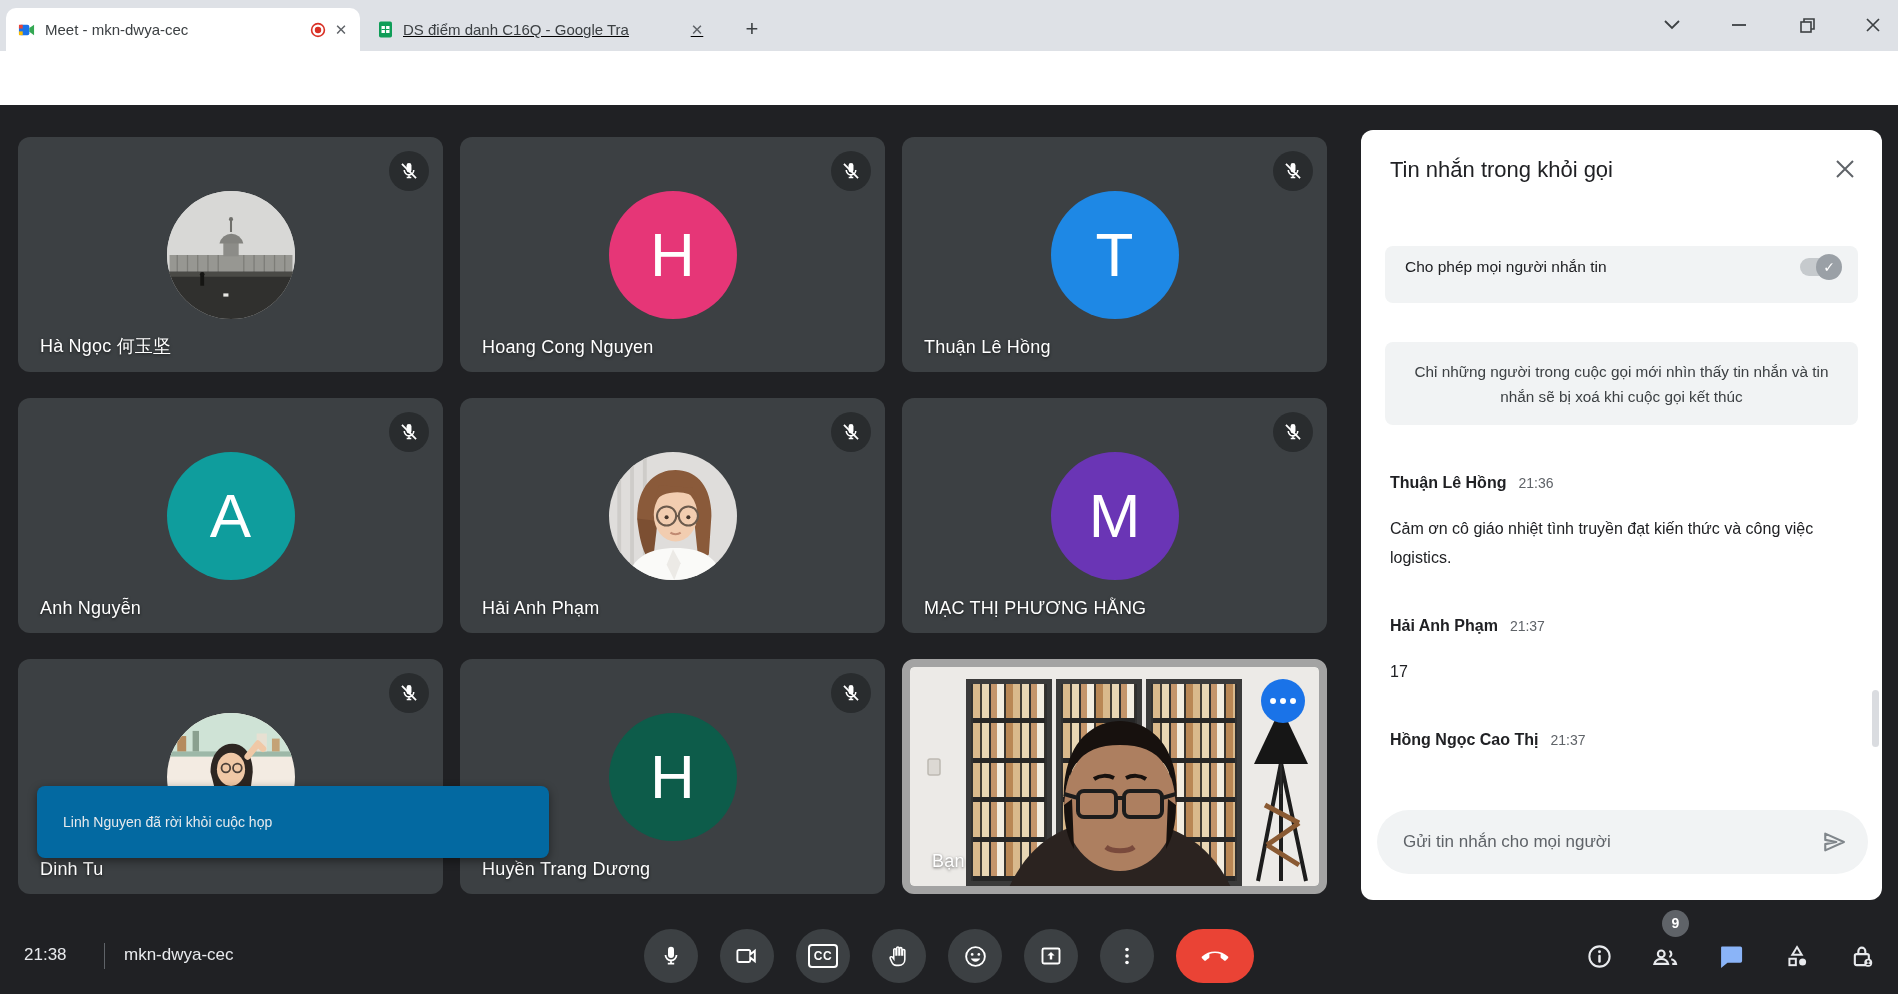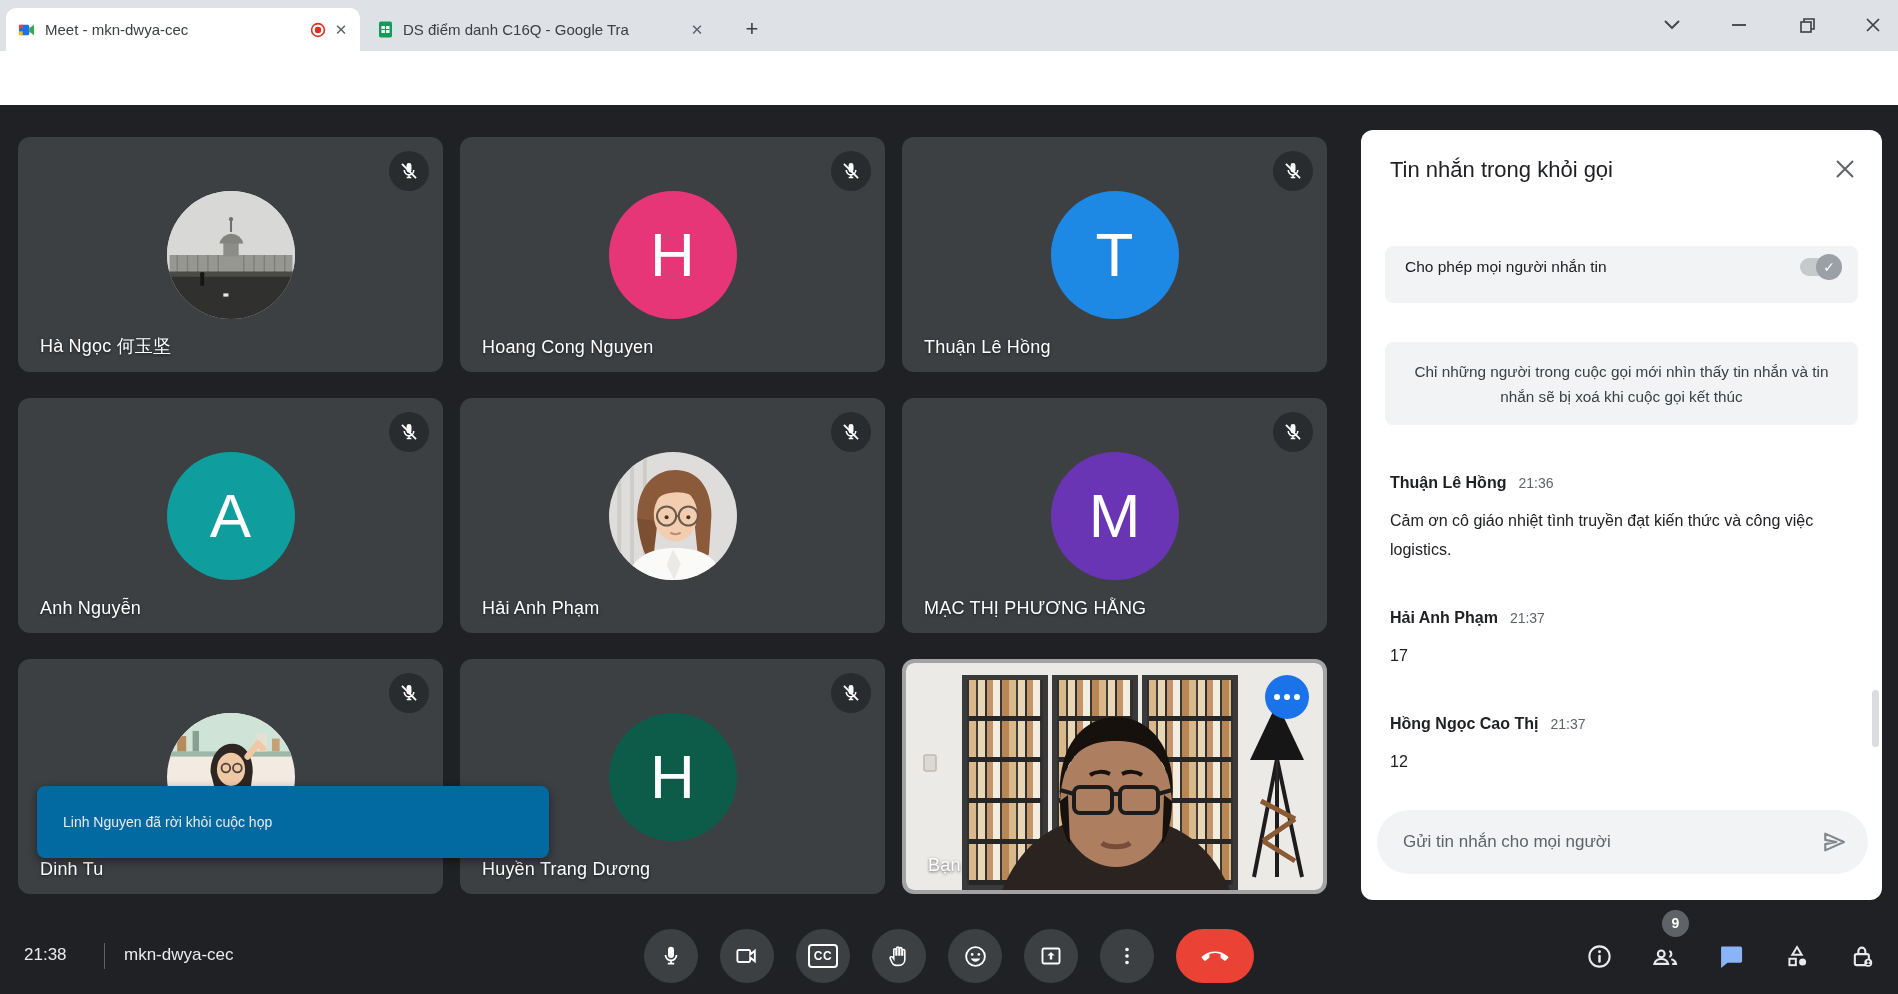--- a/index.html
+++ b/index.html
@@ -3,41 +3,41 @@
 <meta charset="utf-8">
 <style>
   * { margin:0; padding:0; box-sizing:border-box; }
   html,body { width:1898px; height:994px; overflow:hidden; background:#202124;
     font-family:"Liberation Sans","DejaVu Sans",sans-serif; }
 
   
   .tabbar { position:absolute; left:0; top:0; width:1898px; height:51px; background:#dee1e6; }
   .tab { position:absolute; top:8px; height:43px; display:flex; align-items:center; padding:0 10px 0 12px; }
   .tab.active { left:6px; width:354px; background:#fff; border-radius:10px 10px 0 0; }
-  .tab.inactive { left:366px; width:350px; }
+  .tab.inactive { left:366px; width:350px;text-decoration:underline; }
   .tab .title { flex:1; font-size:15px; color:#3c4043; white-space:nowrap; overflow:hidden; text-overflow:ellipsis; margin-left:10px; }
   .tab-close { width:18px; height:18px; display:flex; align-items:center; justify-content:center; color:#5f6368; font-size:15px; margin-left:6px; }
   .newtab { position:absolute; left:738px; top:16px; width:28px; height:28px; color:#3c4043; font-size:22px; line-height:26px; text-align:center; }
   .winctl { position:absolute; top:8px; width:34px; height:34px; display:flex; align-items:center; justify-content:center; color:#3c4043; }
   .toolbar { position:absolute; left:0; top:51px; width:1898px; height:54px; background:#fff; }
   .navbtn { position:absolute; top:64px; width:28px; height:28px; display:flex; align-items:center; justify-content:center; }
   .omnibox { position:absolute; left:136px; top:62px; width:1566px; height:40px; background:#f1f3f4; border-radius:20px; display:flex; align-items:center; }
   .url { font-size:17px; color:#202124; margin-left:12px; flex:1; }
   .obicon { width:30px; height:30px; display:flex; align-items:center; justify-content:center; margin-right:14px; }
   .extbtn { position:absolute; top:64px; width:30px; height:30px; display:flex; align-items:center; justify-content:center; }
 
   
   .content { position:absolute; left:0; top:105px; width:1898px; height:814px; background:#202124; }
   .grid { position:absolute; left:18px; top:32px; display:grid; grid-template-columns:repeat(3,425px); grid-template-rows:repeat(3,235px); column-gap:17px; row-gap:26px; }
   .tile { position:relative; background:#3c4043; border-radius:12px; overflow:hidden; }
   .tile-name { position:absolute; left:22px; bottom:14px; font-size:18px; font-weight:500; color:#fff; text-shadow:0 1px 3px rgba(0,0,0,.6); letter-spacing:.2px; }
   .micoff { position:absolute; top:14px; right:14px; width:40px; height:40px; border-radius:50%; background:rgba(26,27,30,.55); display:flex; align-items:center; justify-content:center; }
   .avatar { position:absolute; left:50%; top:50%; transform:translate(-50%,-50%); width:128px; height:128px; border-radius:50%; display:flex; align-items:center; justify-content:center; overflow:hidden; }
   .avatar .letter { font-size:62px; color:#fff; font-weight:400; }
-  .tile.self { border:4px solid #a3a3a3; }
+  .tile.self { border:8px solid #a3a3a3; }
   .selfvideo { position:absolute; inset:0; background:#eceae7; }
   .bookcase { position:absolute; top:12px; bottom:0; border:5px solid #3a3a3a; background:#2f2f2f; display:flex; flex-direction:column; }
   .shelf { flex:1; margin:0 2px; border-bottom:5px solid #262626;
     background:repeating-linear-gradient(90deg,#d9b98c 0 7px,#413c35 7px 9px,#e8d6b4 9px 16px,#2f2f2f 16px 18px,#c4956a 18px 24px,#f3ede0 24px 31px,#3a352e 31px 33px,#b98755 33px 40px); }
   .threedot { position:absolute; top:12px; right:14px; width:44px; height:44px; border-radius:50%; background:#1a73e8; display:flex; align-items:center; justify-content:center; gap:4px; }
   .threedot i { width:6px; height:6px; border-radius:50%; background:#fff; }
   .toast { position:absolute; left:37px; top:681px; width:512px; height:72px; background:#0369a1; border-radius:8px; box-shadow:0 3px 10px rgba(0,0,0,.45); display:flex; align-items:center; padding-left:26px; font-size:14px; color:#e8eaed; z-index:6; }
 
   
   .chat { position:absolute; left:1361px; top:25px; width:521px; height:770px; background:#fff; border-radius:12px; z-index:4; }
@@ -46,21 +46,21 @@
   .allow-row { position:absolute; left:24px; top:116px; width:473px; height:57px; background:#f1f3f4; border-radius:8px; display:flex; align-items:center; padding:0 18px 16px 20px; }
   .allow-label { flex:1; font-size:15.5px; color:#202124; }
   .switch { position:relative; width:40px; height:18px; border-radius:9px; background:#c6cacd; }
   .switch .knob { position:absolute; right:-2px; top:-4px; width:26px; height:26px; border-radius:50%; background:#9aa0a6; color:#fff; font-size:14px; display:flex; align-items:center; justify-content:center; }
   .notice { position:absolute; left:24px; top:212px; width:473px; height:83px; background:#f1f3f4; border-radius:8px; display:flex; align-items:center; justify-content:center; text-align:center; padding:16px 24px; font-size:15.3px; color:#3c4043; line-height:25px; }
   .msgs { position:absolute; left:29px; top:344px; right:40px; }
   .msg { margin-bottom:45px; }
   .msg-head { display:flex; align-items:baseline; height:24px; }
   .msg-sender { font-size:16px; font-weight:700; color:#202124; }
   .msg-time { font-size:14px; color:#5f6368; margin-left:12px; }
-  .msg-text { margin-top:8px; font-size:16px; color:#202124; line-height:29px; }
+  .msg-text { margin-top:16px; font-size:16px; color:#202124; line-height:29px; }
   .chat-input { position:absolute; left:16px; right:14px; bottom:26px; height:64px; background:#f1f3f4; border-radius:32px; }
   .chat-input input { position:absolute; left:26px; top:0; height:100%; width:380px; border:none; background:transparent; outline:none; font-size:17px; color:#4d7c0f; font-family:inherit; }
   .chat-input input::placeholder { color:#5f6368; }
   .sendbtn { position:absolute; right:18px; top:16px; width:32px; height:32px; display:flex; align-items:center; justify-content:center; }
   .chat-scrollbar { position:absolute; right:3px; top:560px; width:7px; height:57px; border-radius:4px; background:#dadce0; }
 
   
   .bottombar { position:absolute; left:0; top:919px; width:1898px; height:75px; background:#202124; z-index:7; }
   .meet-time { position:absolute; left:24px; top:26px; font-size:17px; color:#e8eaed; }
   .bar-div { position:absolute; left:104px; top:24px; width:1px; height:26px; background:#5f6368; }
@@ -434,21 +434,20 @@
           <span class="msg-sender">Hải Anh Phạm</span>
           <span class="msg-time">21:37</span>
         </div>
         <div class="msg-text">17</div>
       </div>
       <div class="msg">
         <div class="msg-head">
           <span class="msg-sender">Hồng Ngọc Cao Thị</span>
           <span class="msg-time">21:37</span>
         </div>
-        <div class="msg-text">12</div>
       </div>
     </div>
 
     <div class="chat-scrollbar"></div>
 
     <div class="chat-input">
       <input type="text" placeholder="Gửi tin nhắn cho mọi người" style="">
       <div class="sendbtn">
         <svg width="28" height="28" viewBox="0 0 24 24">
             <path d="M4.5 19.2v-5.4l9.5-1.8-9.5-1.8V4.8L20.5 12z" fill="none" stroke="#80868b" stroke-width="1.8" stroke-linejoin="round"></path>

